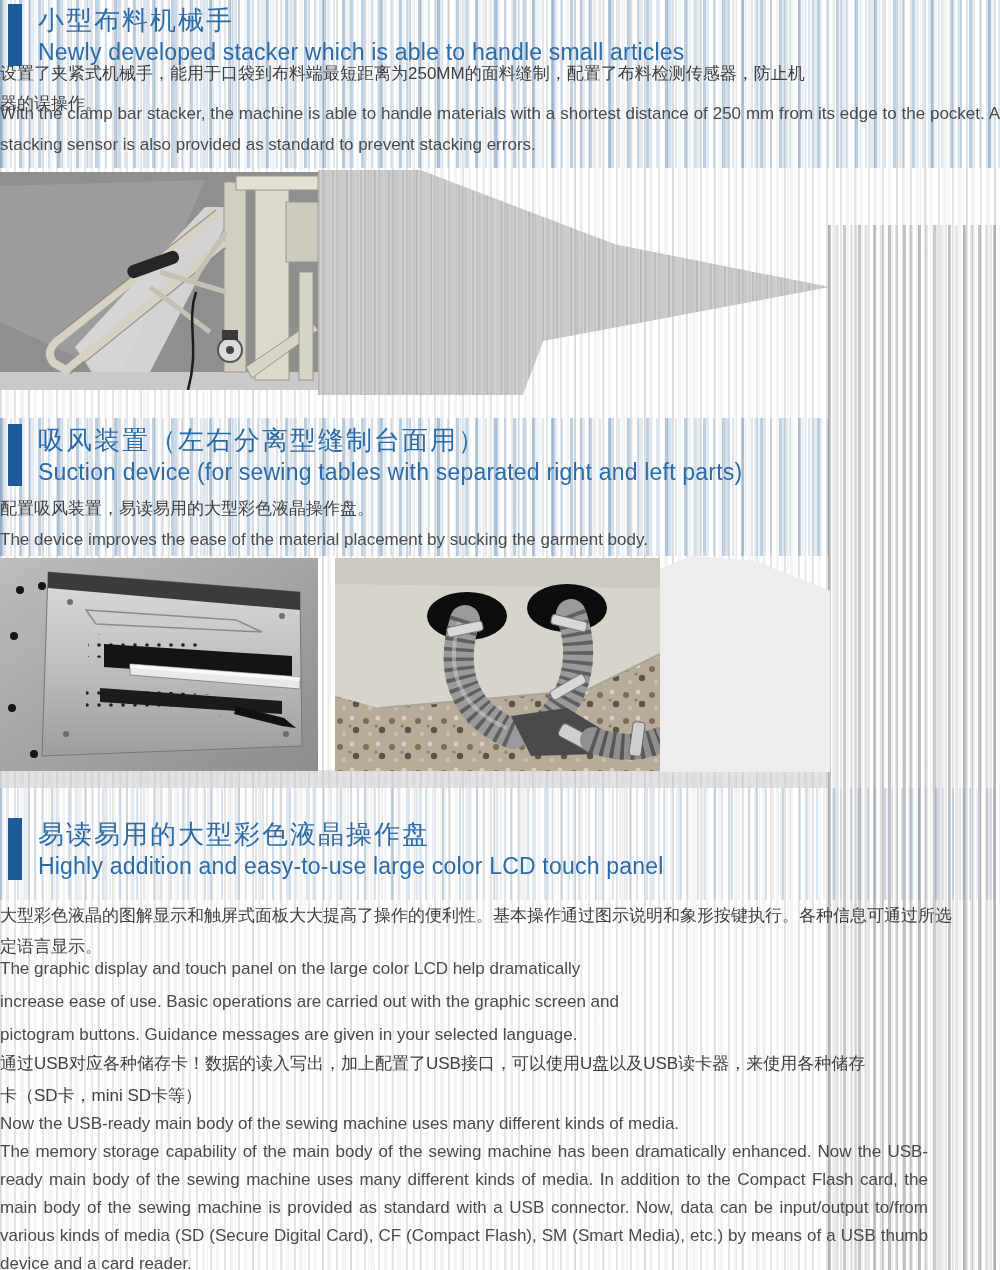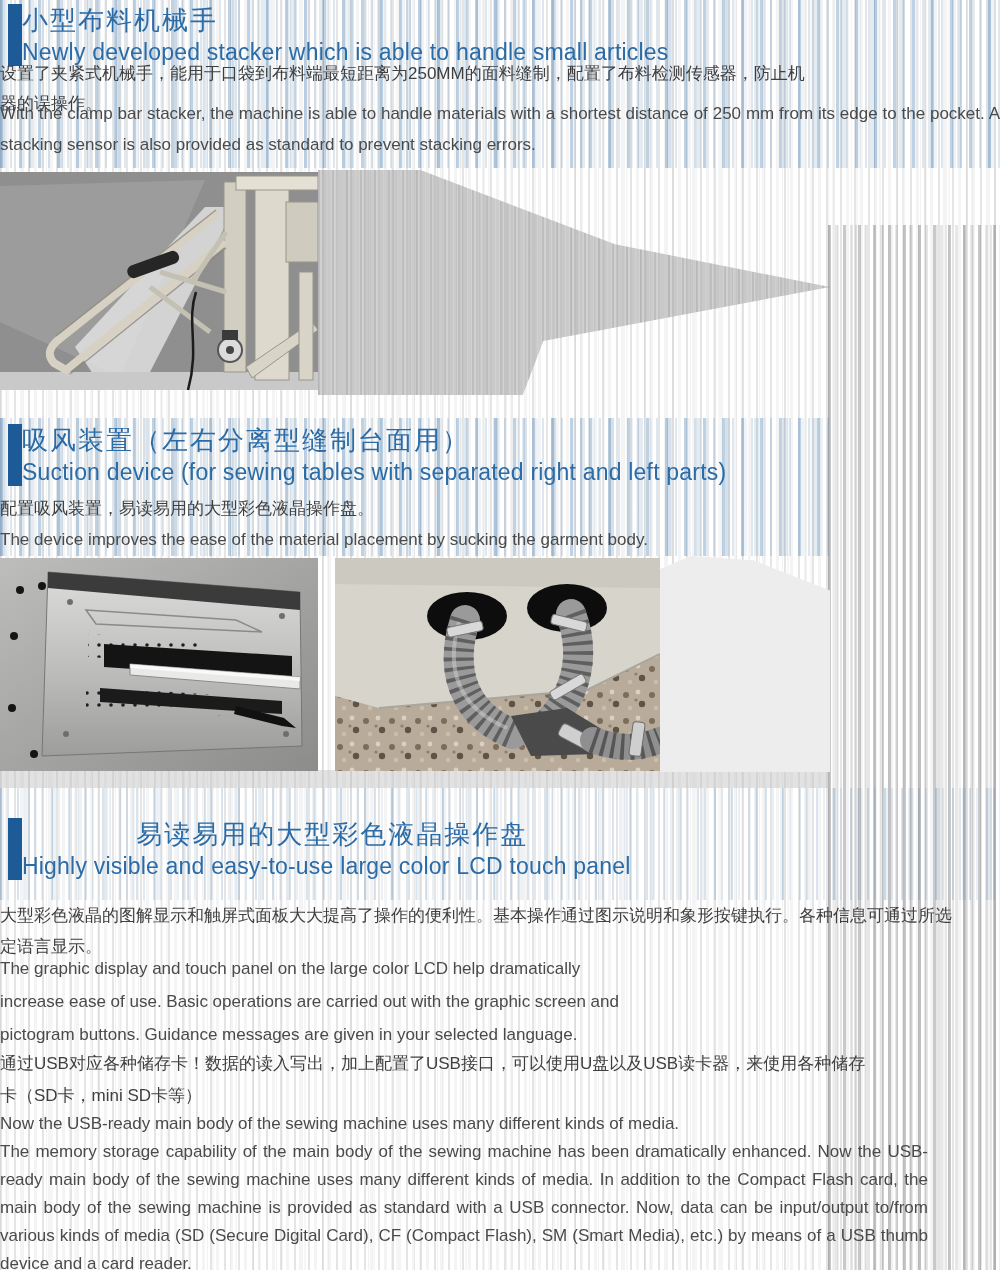--- a/index.html
+++ b/index.html
@@ -43,21 +43,21 @@
   #ovl-underphotos{left:0;top:770px;width:830px;height:18px;background:rgba(190,190,190,.45);}
   #ovl-photo3smear{
     left:660px;top:556px;width:170px;height:216px;background:#ededed;
     clip-path:polygon(0 6%,18% 0,55% 2%,100% 16%,100% 100%,0 100%);
   }
   #ovl-s3{left:0;top:788px;width:1000px;height:112px;}
   
   .content{position:absolute;z-index:1;left:0;}
   .sec-header{display:flex;align-items:stretch;}
   .accent-bar{width:14px;background:#1d5a98;flex:0 0 14px;}
-  .titles{}
+  .titles{padding-left:16px;}
   .title-zh{
     margin:0;font-size:26px;font-weight:normal;letter-spacing:2px;
     color:#2b6ba6;line-height:32px;
   }
   .title-en{
     margin:2px 12px 0 0;font-size:23px;font-weight:normal;
     color:#2b6ba6;line-height:28px;letter-spacing:.2px;
   }
   .body-zh{margin:0;font-size:17px;line-height:30px;color:#3f3f3f;}
   .body-en{margin:0;font-size:17px;line-height:31px;color:#4a4a4a;text-align:justify;}
@@ -235,25 +235,25 @@
         <rect x="236" y="160" width="14" height="40" rx="4" fill="#cfcfcf" stroke="#6d6d6d" transform="rotate(-62 243 180)"></rect>
       </g>
       <g>
         <path d="M258,182 C286,192 306,190 325,182" stroke="#8f8f8f" stroke-width="26" fill="none" stroke-linecap="round"></path>
         <path d="M258,182 C286,192 306,190 325,182" stroke="#565656" stroke-width="26" fill="none" stroke-dasharray="3.5,6"></path>
         <rect x="296" y="164" width="12" height="34" rx="3" fill="#cfcfcf" stroke="#6d6d6d" transform="rotate(8 302 181)"></rect>
       </g>
     </svg>
   </figure>
 
-  <div class="content sec-header" style="left:8px;top:818px;width:913px;text-align:center;">
+  <div class="content sec-header" style="left:8px;top:818px;width:913px;">
     <div class="accent-bar"></div>
     <div class="titles">
       <h2 class="title-zh">易读易用的大型彩色液晶操作盘</h2>
-      <h3 class="title-en">Highly visible and easy-to-use large color LCD touch panel</h3>
+      <h3 class="title-en">Highly addition and easy-to-use large color LCD touch panel</h3>
     </div>
   </div>
 
   <p class="content body-zh" style="left:0;top:900px;width:956px;line-height:31px;">大型彩色液晶的图解显示和触屏式面板大大提高了操作的便利性。基本操作通过图示说明和象形按键执行。各种信息可通过所选定语言显示。</p>
   <p class="content body-en ragged prewrap" style="left:0;top:952px;width:1000px;line-height:33px;">The graphic display and touch panel on the large color LCD help dramatically
 increase ease of use. Basic operations are carried out with the graphic screen and
 pictogram buttons. Guidance messages are given in your selected language.</p>
   <p class="content body-zh" style="left:0;top:1048px;width:868px;line-height:32px;">通过USB对应各种储存卡！数据的读入写出，加上配置了USB接口，可以使用U盘以及USB读卡器，来使用各种储存卡（SD卡，mini SD卡等）</p>
   <p class="content body-en prewrap" style="left:0;top:1110px;width:928px;line-height:28px;">Now the USB-ready main body of the sewing machine uses many different kinds of media.
 The memory storage capability of the main body of the sewing machine has been dramatically enhanced. Now the USB-ready main body of the sewing machine uses many different kinds of media. In addition to the Compact Flash card, the main body of the sewing machine is provided as standard with a USB connector. Now, data can be input/output to/from various kinds of media (SD (Secure Digital Card), CF (Compact Flash), SM (Smart Media), etc.) by means of a USB thumb device and a card reader.</p>

